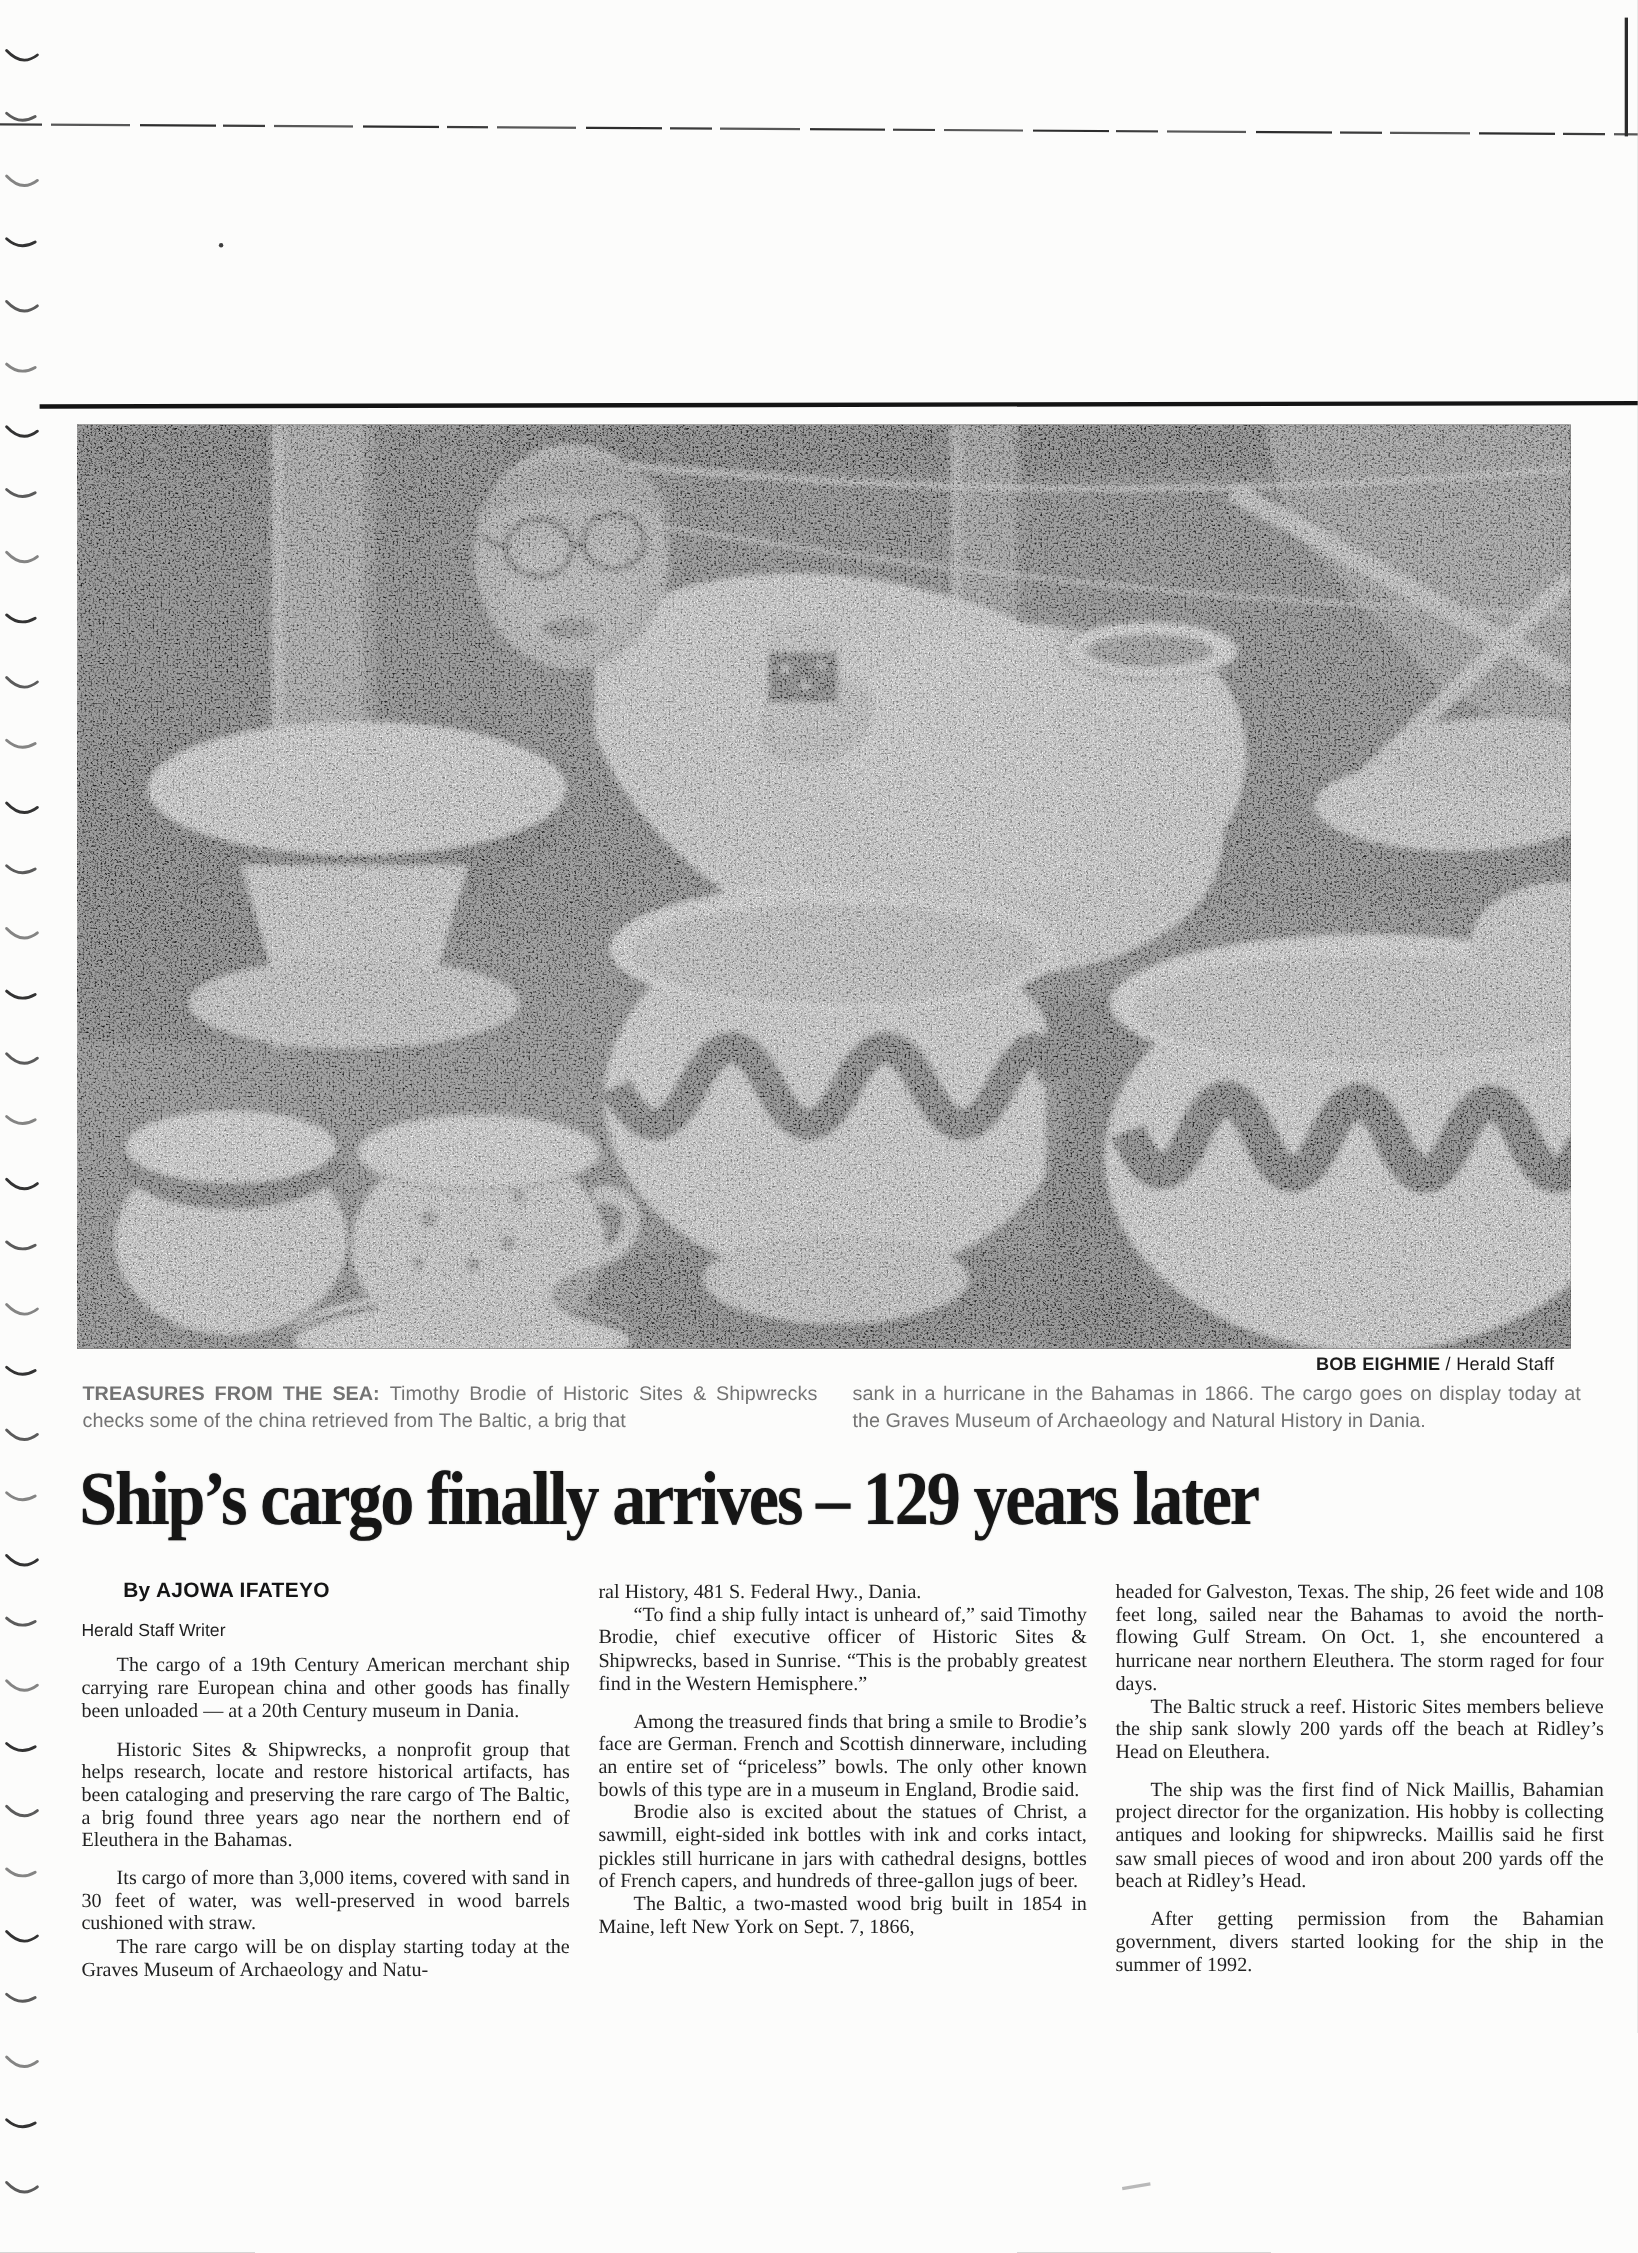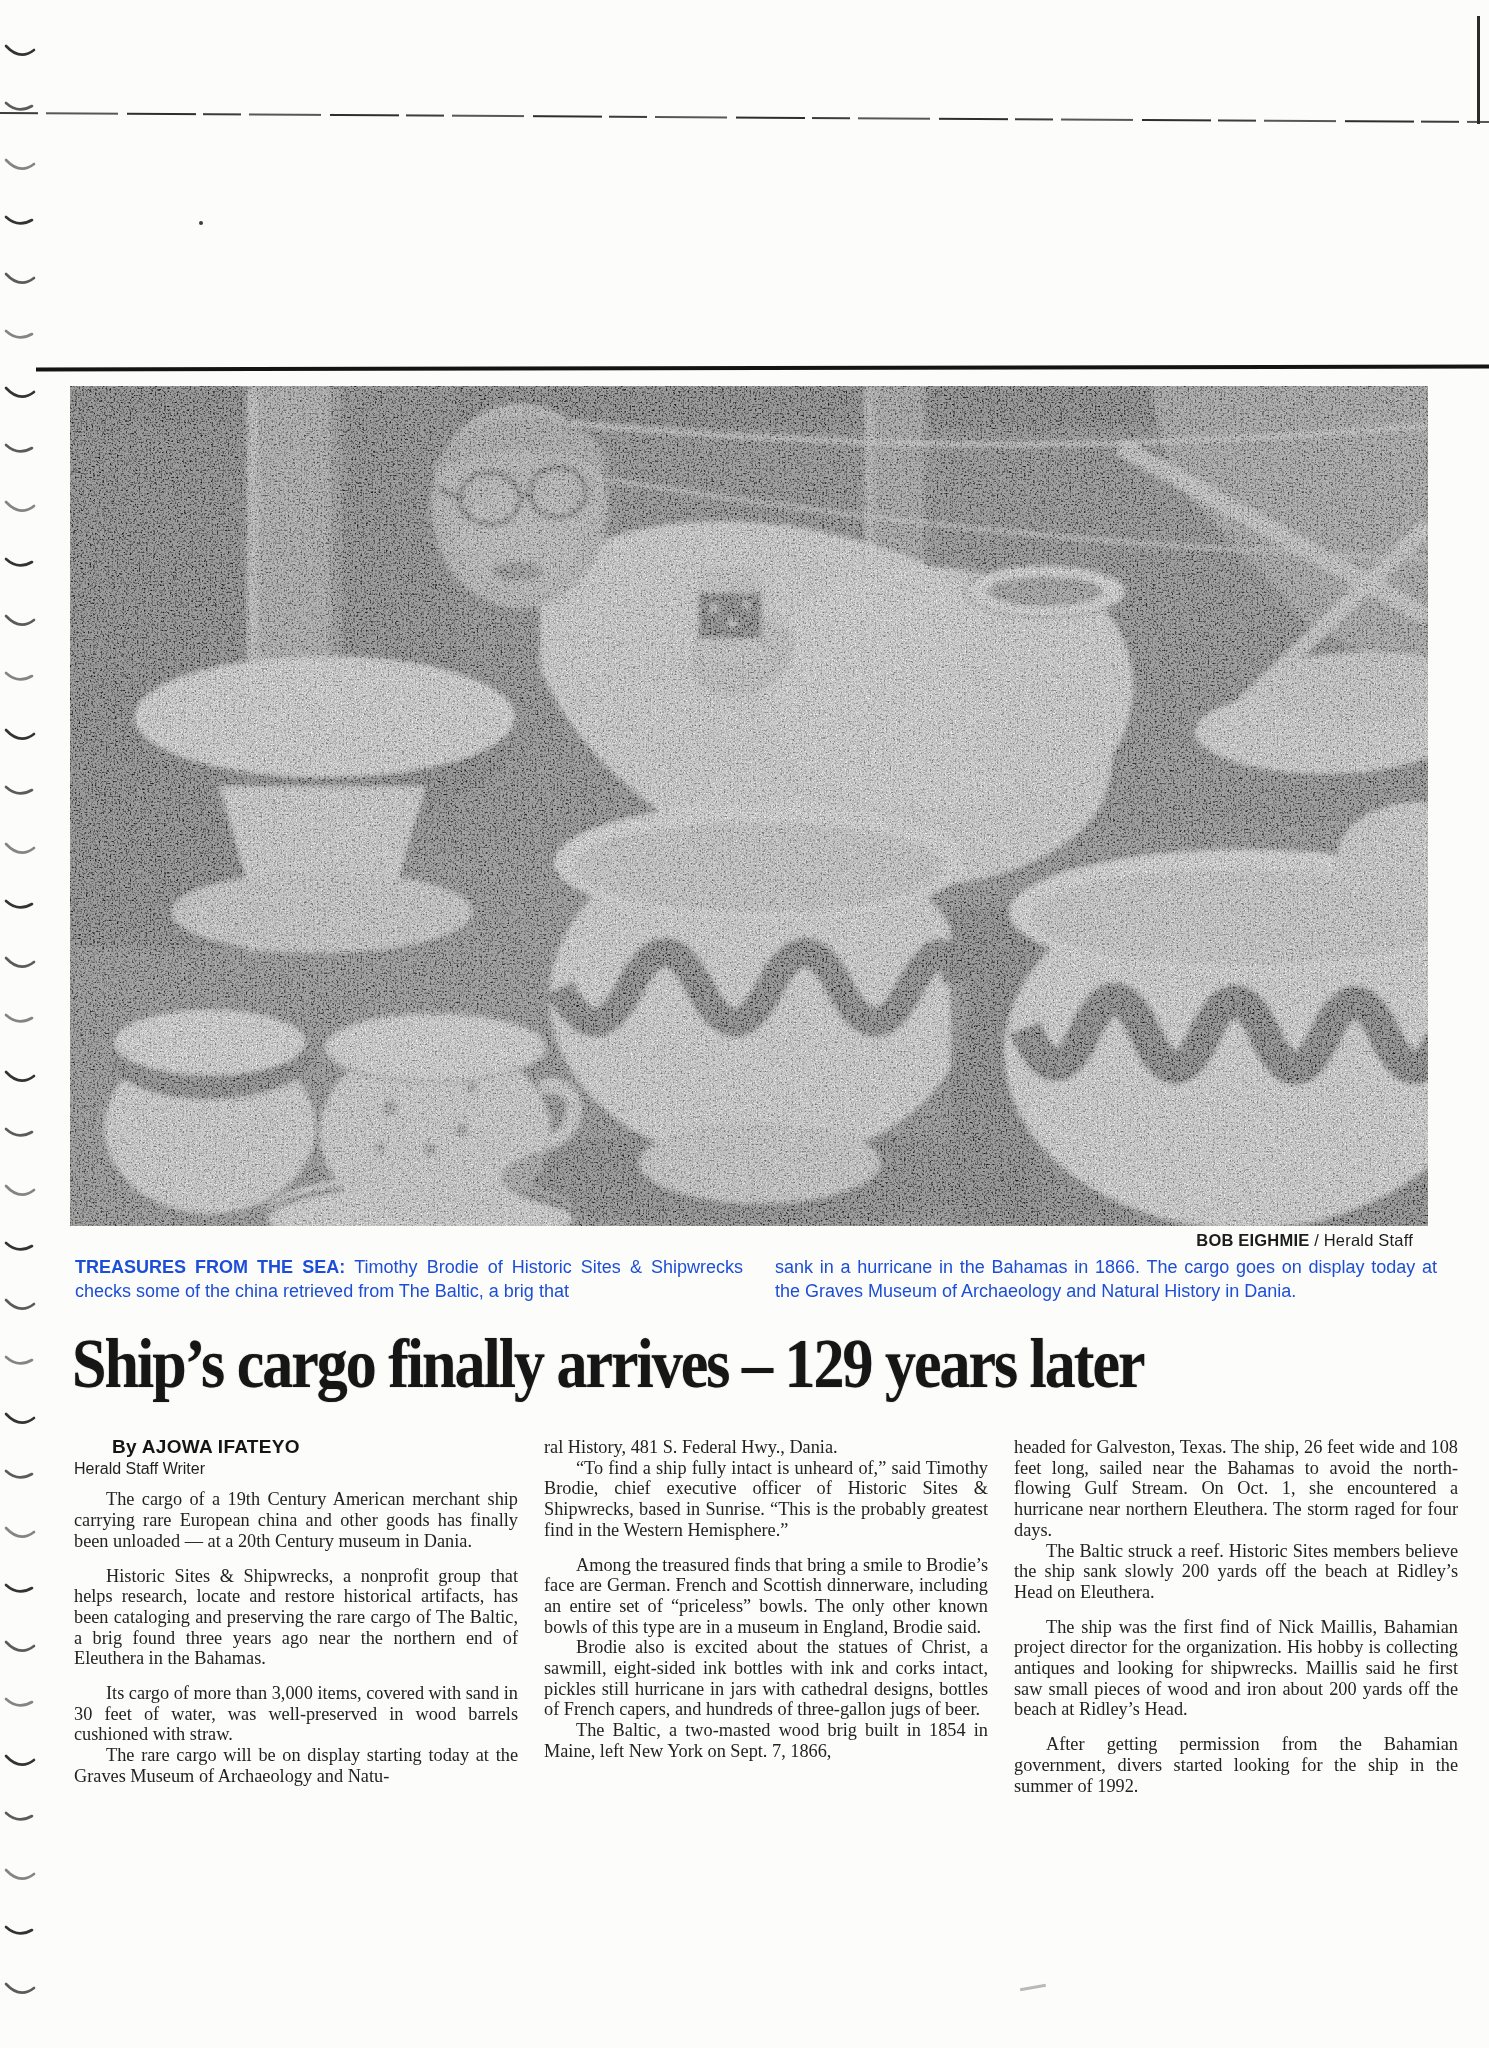--- a/index.html
+++ b/index.html
@@ -28,21 +28,21 @@
   
   .credit{
     position:absolute;right:76px;top:1231px;
     font-family:"Liberation Sans",sans-serif;font-size:16.5px;color:#1c1c1c;letter-spacing:.2px;
   }
   .credit b{font-weight:700;}
   
   .caption{
     position:absolute;left:75px;top:1256px;width:1362px;
     display:flex;gap:32px;
-    font-family:"Liberation Sans",sans-serif;font-size:18px;line-height:23.5px;color:#1d4ed8;
+    font-family:"Liberation Sans",sans-serif;font-size:18px;line-height:23.5px;color:#737373;
   }
   .cap-col{margin:0;text-align:justify;}
   .cap-col.c1{width:672px;}
   .cap-col.c2{width:666px;}
   .cap-lead{font-weight:700;}
   
   .headline{
     position:absolute;left:72px;top:1324px;margin:0;width:1380px;
     font-family:"Liberation Serif",serif;font-weight:700;font-size:62px;
     letter-spacing:-2px;color:#161616;white-space:nowrap;
@@ -54,21 +54,21 @@
     position:absolute;left:74px;top:1437px;width:1384px;
     display:flex;gap:26px;
     font-size:18.3px;line-height:20.7px;color:#232323;
   }
   .col{flex:1;text-align:justify;}
   .para{margin:0;}
   .para.indent{text-indent:32px;}
   .para.gap{margin-top:14px;}
   .byline{margin:0 0 10px 0;font-family:"Liberation Sans",sans-serif;text-align:left;}
   .byline .by{font-weight:700;font-size:19px;letter-spacing:.3px;color:#151515;margin-left:38px;}
-  .byline .role{font-size:16px;margin-top:1px;color:#1f1f1f;}
+  .byline .role{font-size:16px;margin-top:15px;color:#1f1f1f;}
   
   .smudge{position:absolute;left:1020px;top:1986px;width:26px;height:3px;background:#b9b9b9;transform:rotate(-10deg);}
   .scan-dot{position:absolute;left:199px;top:221px;width:4px;height:4px;border-radius:50%;background:#3d3d3d;}
 </style>
 </head>
 <body>
 
 <div class="page">
 
   <div class="binding"><svg width="44" height="2048" viewBox="0 0 44 2048">

